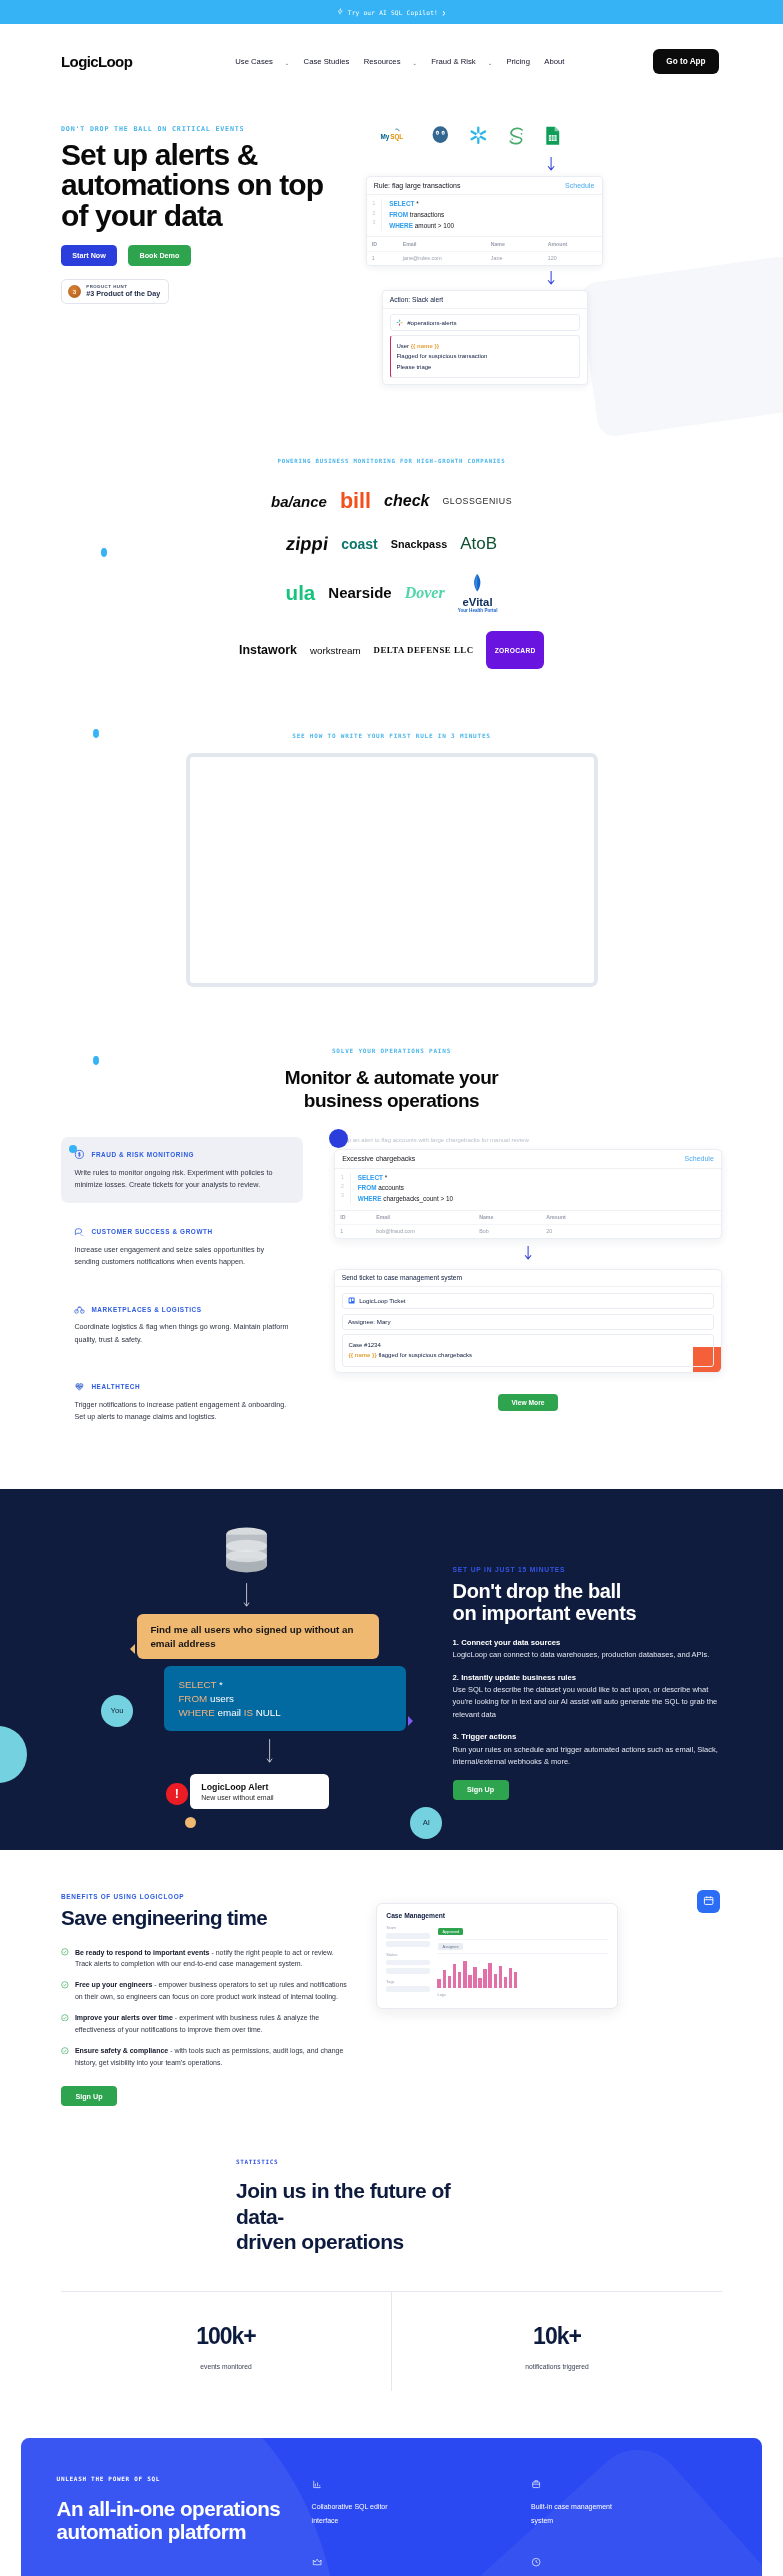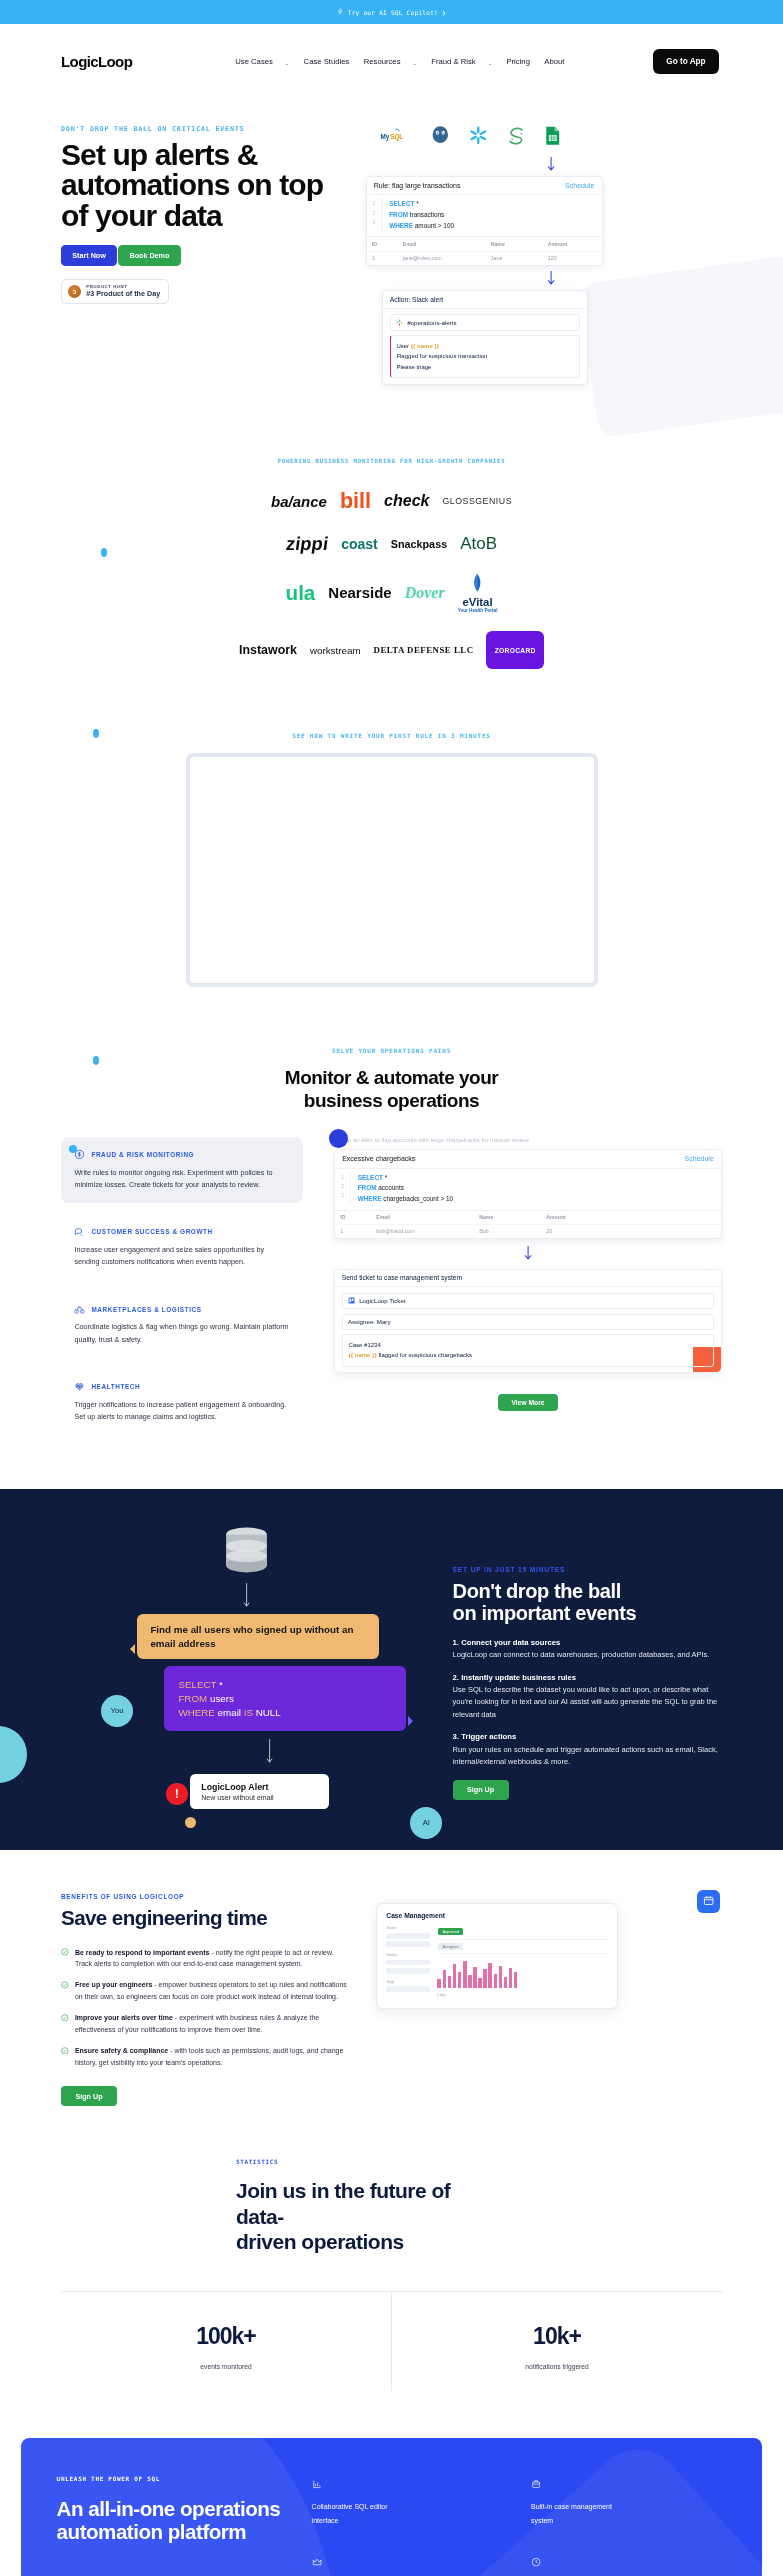--- a/index.html
+++ b/index.html
@@ -63,21 +63,21 @@
   }
   .hero h1 {
     font-size: 30px; line-height: 1.02; letter-spacing: -0.9px;
     font-weight: 700; color: #0a0a0a; margin-bottom: 13.4px;
   }
   .hero-sub {
     font-family: "DejaVu Sans Mono", monospace;
     font-size: 7px; line-height: 1.85; color: #3b4252; max-width: 222px;
   }
   .hero-sub .hl { color: #3355e8; }
-  .hero-btns { display: flex; gap: 1px; margin-top: 13.4px; }
+  .hero-btns { display: flex; gap: 11px; margin-top: 13.4px; }
   .btn {
     border: none; cursor: pointer; color: #fff; font-weight: 700;
     font-size: 7.2px; padding: 6.2px 11.3px; border-radius: 4.6px;
   }
   .btn-blue { background: #2b3ddb; }
   .btn-green { background: #2ea44f; }
   .ph-badge {
     margin-top: 12.4px; display: inline-flex; align-items: center; gap: 5.2px;
     border: 0.5px solid #e1e4ec; border-radius: 5.2px; padding: 4.6px 8.2px 4.6px 5.7px;
     background: #fff;
@@ -238,21 +238,21 @@
     border: 5.2px solid transparent; border-right-color: #f0b971; border-left: 0;
   }
   .avatar {
     width: 32px; height: 32px; border-radius: 50%; background: #74d2e0;
     display: flex; align-items: center; justify-content: center;
     color: #102338; font-size: 7.7px;
   }
   .av-you { position: absolute; left: 40px; top: 170px; }
   .av-ai { position: absolute; right: -10.3px; top: 282px; }
   .bubble-ai {
-    background: #6d28d9; border-radius: 6.2px; padding: 11.3px 14.4px;
+    background: #0369a1; border-radius: 6.2px; padding: 11.3px 14.4px;
     font-family: "Liberation Sans", sans-serif; font-size: 9.8px; line-height: 1.45;
     max-width: 242px; margin: 7.2px 0 0 103px; position: relative; color: #fff;
   }
   .bubble-ai:after {
     content: ""; position: absolute; right: -7.2px; bottom: 5.2px;
     border: 5.2px solid transparent; border-left-color: #7b5cf5; border-right: 0;
   }
   .sqlkw-o { color: #f2b27c; }
   .alert-card {
     background: #fff; color: #111; border-radius: 5.2px;

